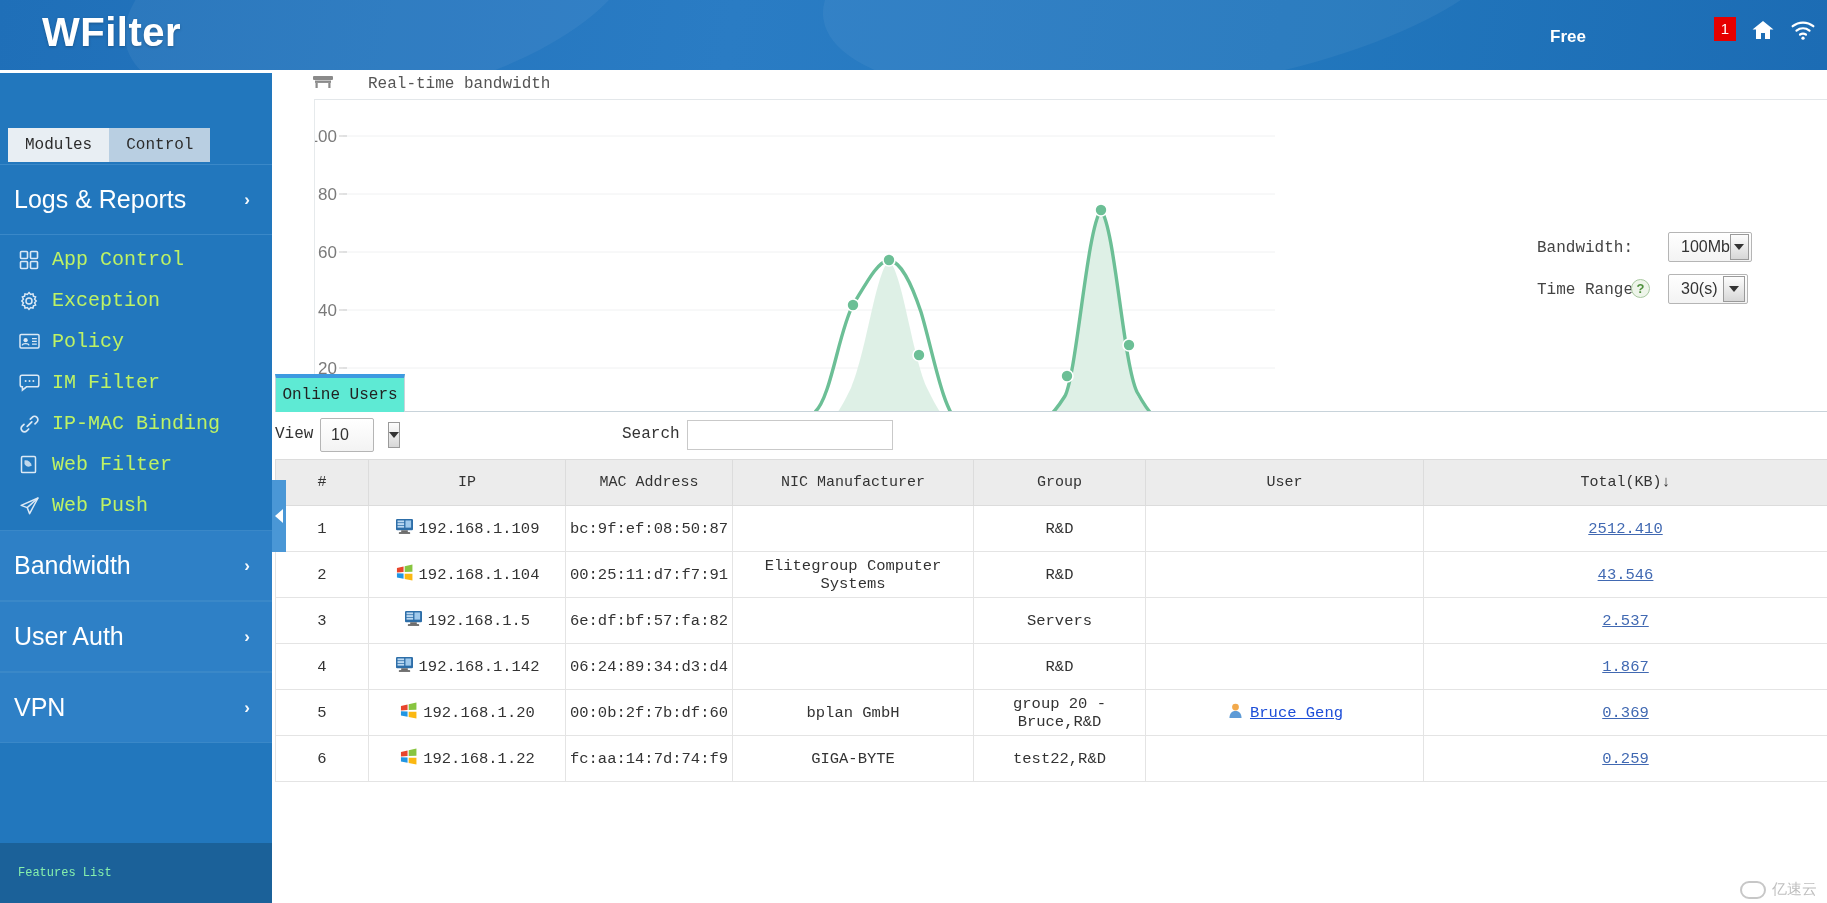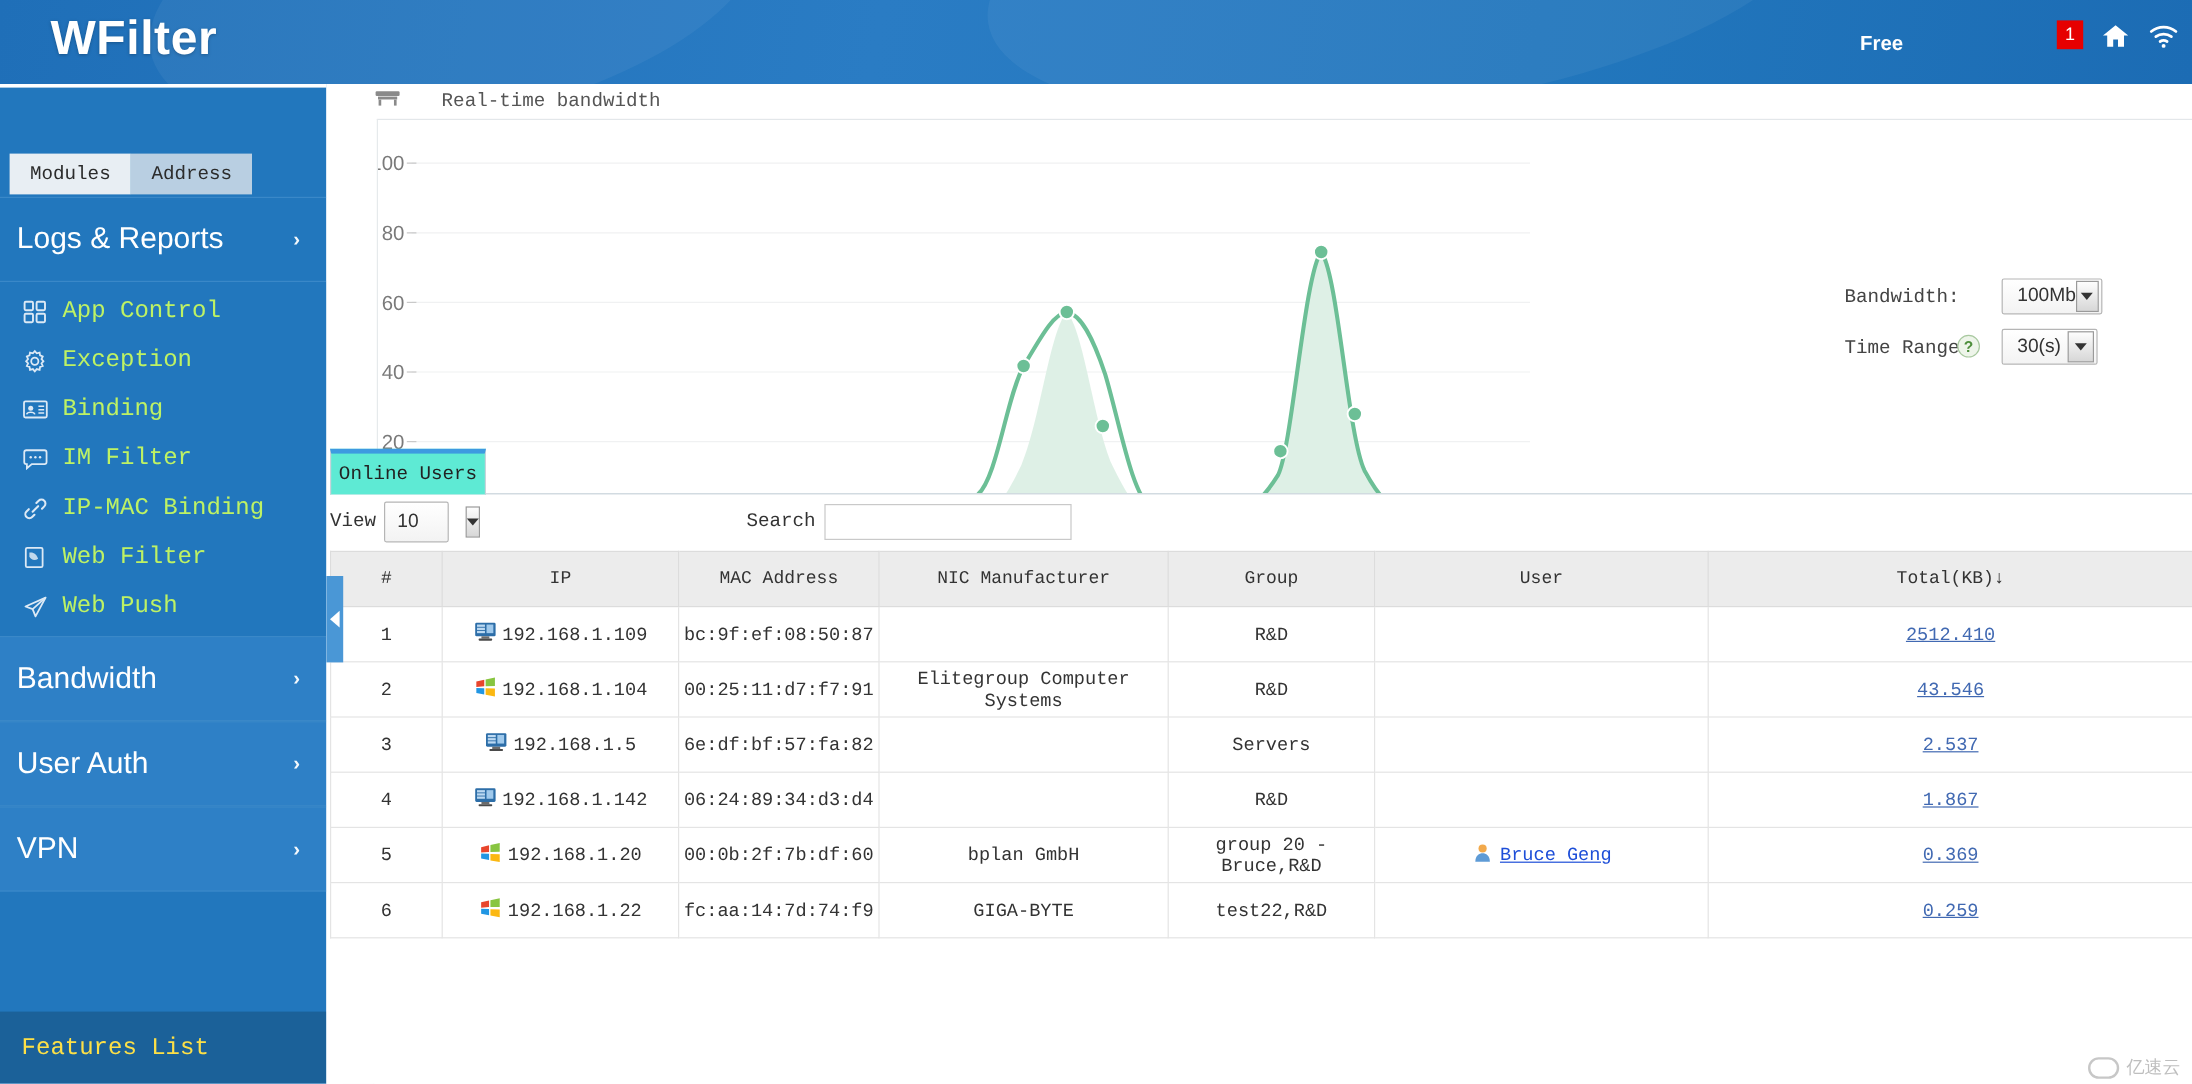--- a/index.html
+++ b/index.html
@@ -96,23 +96,23 @@
     display: flex; align-items: center; justify-content: center;
     color: #dce9f5;
   }
   #sub-list { background: #2277bd; padding-top: 4px; padding-bottom: 4px; }
   #nav-stack { position: absolute; left: 0; top: 91px; width: 272px; }
 
   #features-list {
     position: absolute; left: 0; bottom: 0;
     width: 272px; height: 60px;
     background: #1b6199;
-    color: #fde047;
-    font-family: "Liberation Mono", monospace;
-    font-size: 20px;
+    color: #86efac;
+    font-family: "Liberation Mono", monospace;
+    font-size: 12px;
     display: flex; align-items: center;
     padding-left: 18px;
   }
 
   
   #sidebar-collapse {
     position: absolute; left: 272px; top: 480px;
     width: 14px; height: 72px;
     background: #4a97d6;
     display: flex; align-items: center; justify-content: center;
@@ -322,21 +322,21 @@
       <circle cx="12" cy="7" r="4.2"></circle>
       <path d="M3.5 22 C3.5 16.5 8 14 12 14 C16 14 20.5 16.5 20.5 22 Z"></path>
     </svg>
   </div>
 </div>
 
 <div id="sidebar">
 
   <div id="sidebar-tabs">
     <div class="side-tab" id="tab-modules">Modules</div>
-    <div class="side-tab" id="tab-config">Address</div>
+    <div class="side-tab" id="tab-config">Control</div>
   </div>
 
   <div id="nav-stack">
 
     <div class="nav-primary">
       <span class="np-label">Logs &amp; Reports</span>
       <span class="np-arrow">›</span>
     </div>
 
 
@@ -366,21 +366,21 @@
 
       <div class="nav-sub">
         <span class="ns-icon">
           <svg width="21" height="18" viewBox="0 0 21 18" fill="none" stroke="#dce9f5" stroke-width="1.5">
             <rect x="1" y="1.4" width="19" height="13.5" rx="1.2"></rect>
             <circle cx="6.6" cy="7.2" r="2.1" fill="#dce9f5" stroke="none"></circle>
             <path d="M3.2 12.3 C3.8 10 9.4 10 10 12.3" stroke-width="1.3"></path>
             <path d="M13 5.6 H17.8 M13 8.4 H17.8 M13 11.2 H17.8" stroke-width="1.3"></path>
           </svg>
         </span>
-        <span>Binding</span>
+        <span>Policy</span>
       </div>
 
       <div class="nav-sub">
         <span class="ns-icon">
           <svg width="21" height="18" viewBox="0 0 21 18" fill="none" stroke="#dce9f5" stroke-width="1.5">
             <path d="M1.2 3 A1.8 1.8 0 0 1 3 1.2 H18 A1.8 1.8 0 0 1 19.8 3 V11 A1.8 1.8 0 0 1 18 12.8 H7.5 L3.4 16.2 V12.8 H3 A1.8 1.8 0 0 1 1.2 11 Z"></path>
             <circle cx="6.6" cy="7" r="1" fill="#dce9f5" stroke="none"></circle>
             <circle cx="10.5" cy="7" r="1" fill="#dce9f5" stroke="none"></circle>
             <circle cx="14.4" cy="7" r="1" fill="#dce9f5" stroke="none"></circle>
           </svg>

